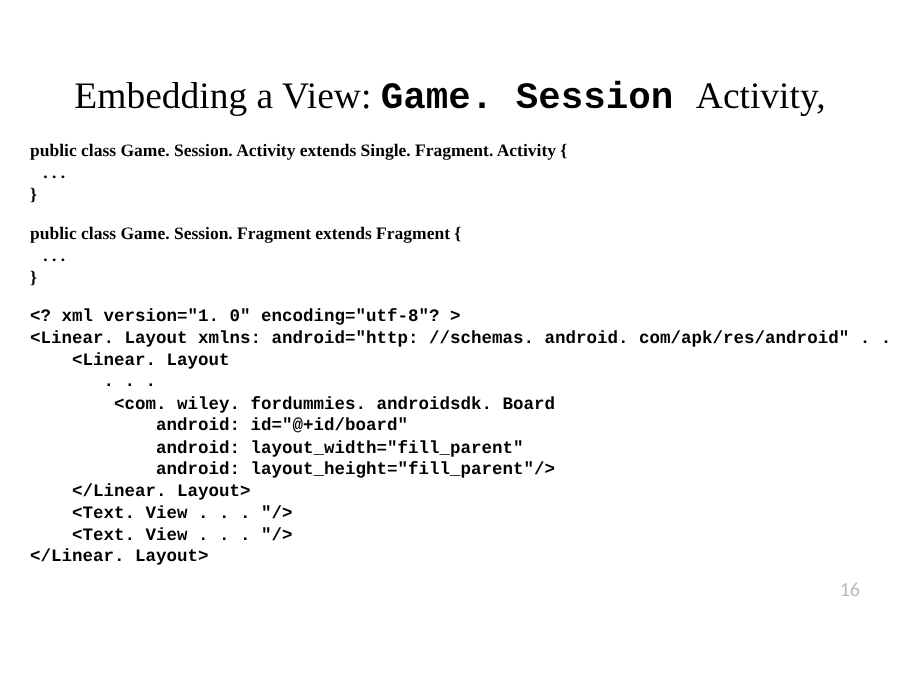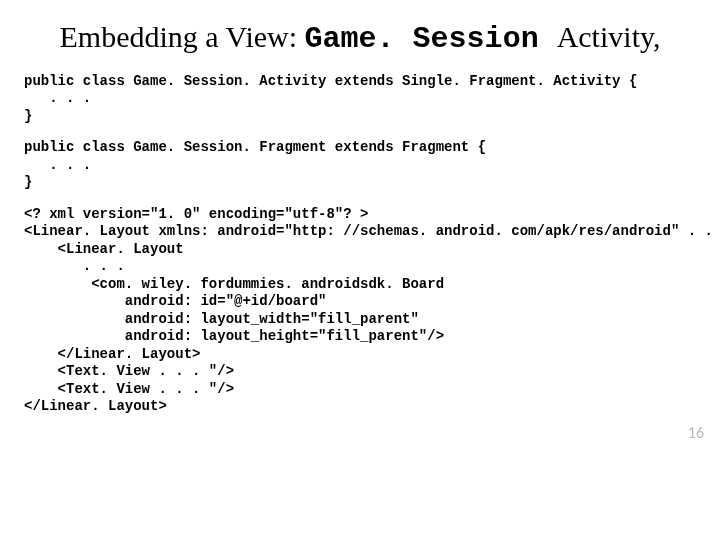--- a/index.html
+++ b/index.html
@@ -11,20 +11,21 @@
     font-family: "Times New Roman", Times, serif;
     color: #000;
     overflow: hidden;
   }
   .slide {
     box-sizing: border-box;
     width: 720px;
     height: 464px;
     padding: 18px 24px 18px 24px;
     position: relative;
+    margin-top: 40px;
   }
   .title {
     text-align: center;
     font-size: 30px;
     line-height: 1.25;
     margin: 0 0 14px 0;
     font-weight: normal;
   }
   .title .mono {
     font-family: "Courier New", Courier, monospace;
@@ -33,24 +34,25 @@
   .code {
     font-family: "Courier New", Courier, monospace;
     font-weight: bold;
     font-size: 14px;
     line-height: 1.25;
     white-space: pre;
     margin: 0;
   }
   .code-block {
     margin-bottom: 14px;
+    font-family: Liberation Serif, serif;
   }
   .page-num {
     position: absolute;
-    right: 16px;
+    right: 32px;
     bottom: 22px;
     font-family: Calibri, Arial, sans-serif;
     font-size: 16px;
     color: #b9b9b9;
   }
 </style>
 </head>
 <body>
 
 <div class="slide">

